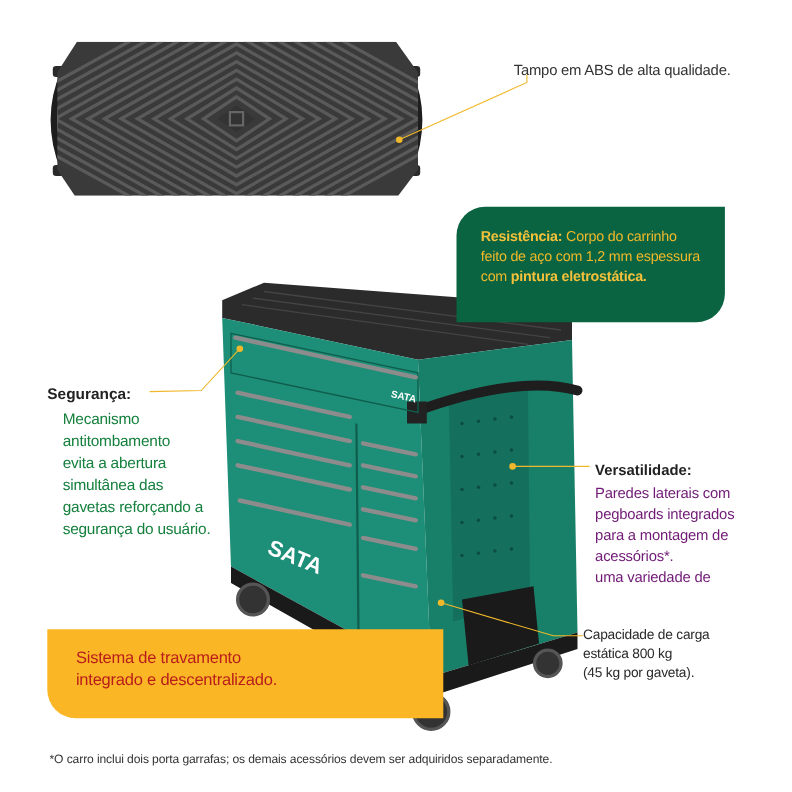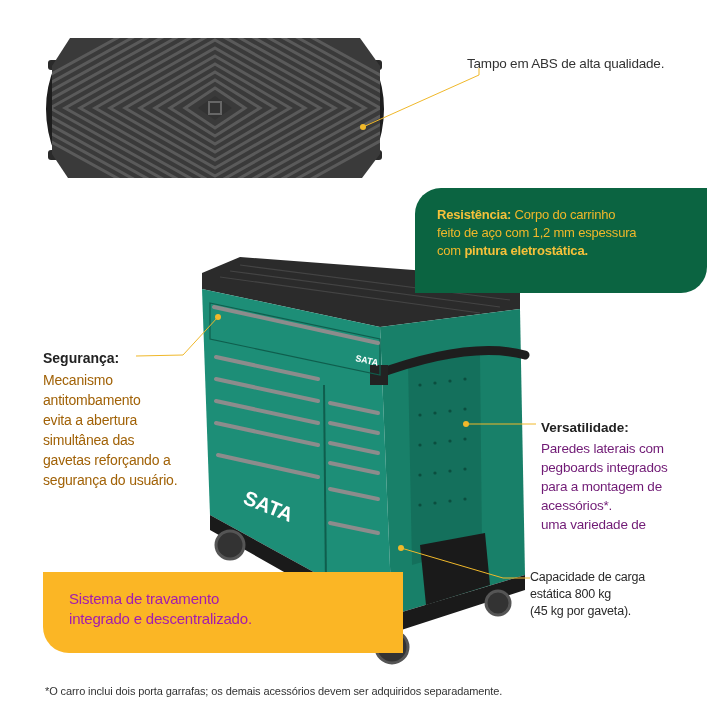--- a/index.html
+++ b/index.html
@@ -7,44 +7,44 @@
   body { position: relative; font-family: "Liberation Sans", sans-serif; color: #2a2a2a; }
 
   .abs { position: absolute; }
 
   
   #tampo { left: 40px; top: 36px; width: 350px; height: 145px; }
   .label-tampo { left: 467px; top: 56px; font-size: 13.5px; color: #333; letter-spacing: -0.2px; }
 
   
   .green-box {
-    left: 415px; top: 188px; width: 292px; height: 105px;
+    left: 415px; top: 188px; width: 244px; height: 105px;
     background: #0b6441;
     border-radius: 26px 0 26px 0;
     padding: 18px 0 0 22px;
     color: #f0b82a; font-size: 13px; line-height: 18px; letter-spacing: -0.2px;
   }
   .green-box b { font-weight: bold; color: #f6c13a; }
 
   
   .seg-title { left: 43px; top: 350px; font-size: 14px; font-weight: bold; color: #222; }
-  .seg-body { left: 43px; top: 370px; width: 165px; font-size: 14px; line-height: 20px; color: #a16207; letter-spacing: -0.2px; }
+  .seg-body { left: 57px; top: 370px; width: 165px; font-size: 14px; line-height: 20px; color: #15803d; letter-spacing: -0.2px; }
 
   
   .ver-title { left: 541px; top: 420px; font-size: 13.5px; font-weight: bold; color: #222; }
   .ver-body { left: 541px; top: 439px; width: 170px; font-size: 13.5px; line-height: 19px; color: #701a75; letter-spacing: -0.2px; }
   .cap-body { left: 530px; top: 569px; width: 170px; font-size: 12.5px; line-height: 17px; color: #2a2a2a; letter-spacing: -0.2px; }
 
   
   .yellow-box {
     left: 43px; top: 572px; width: 360px; height: 81px;
     background: #fbb625;
     border-radius: 0 0 0 26px;
     padding: 17px 0 0 26px;
-    color: #a21caf; font-size: 15px; line-height: 20px; letter-spacing: -0.2px;
+    color: #b91c1c; font-size: 15px; line-height: 20px; letter-spacing: -0.2px;
   }
 
   
   .footnote { left: 45px; top: 685px; font-size: 11px; color: #333; letter-spacing: -0.1px; }
 
   #cart { left: 180px; top: 245px; width: 370px; height: 430px; }
   #leaders { left: 0; top: 0; width: 720px; height: 720px; pointer-events: none; }
 </style>
 </head>
 <body>

